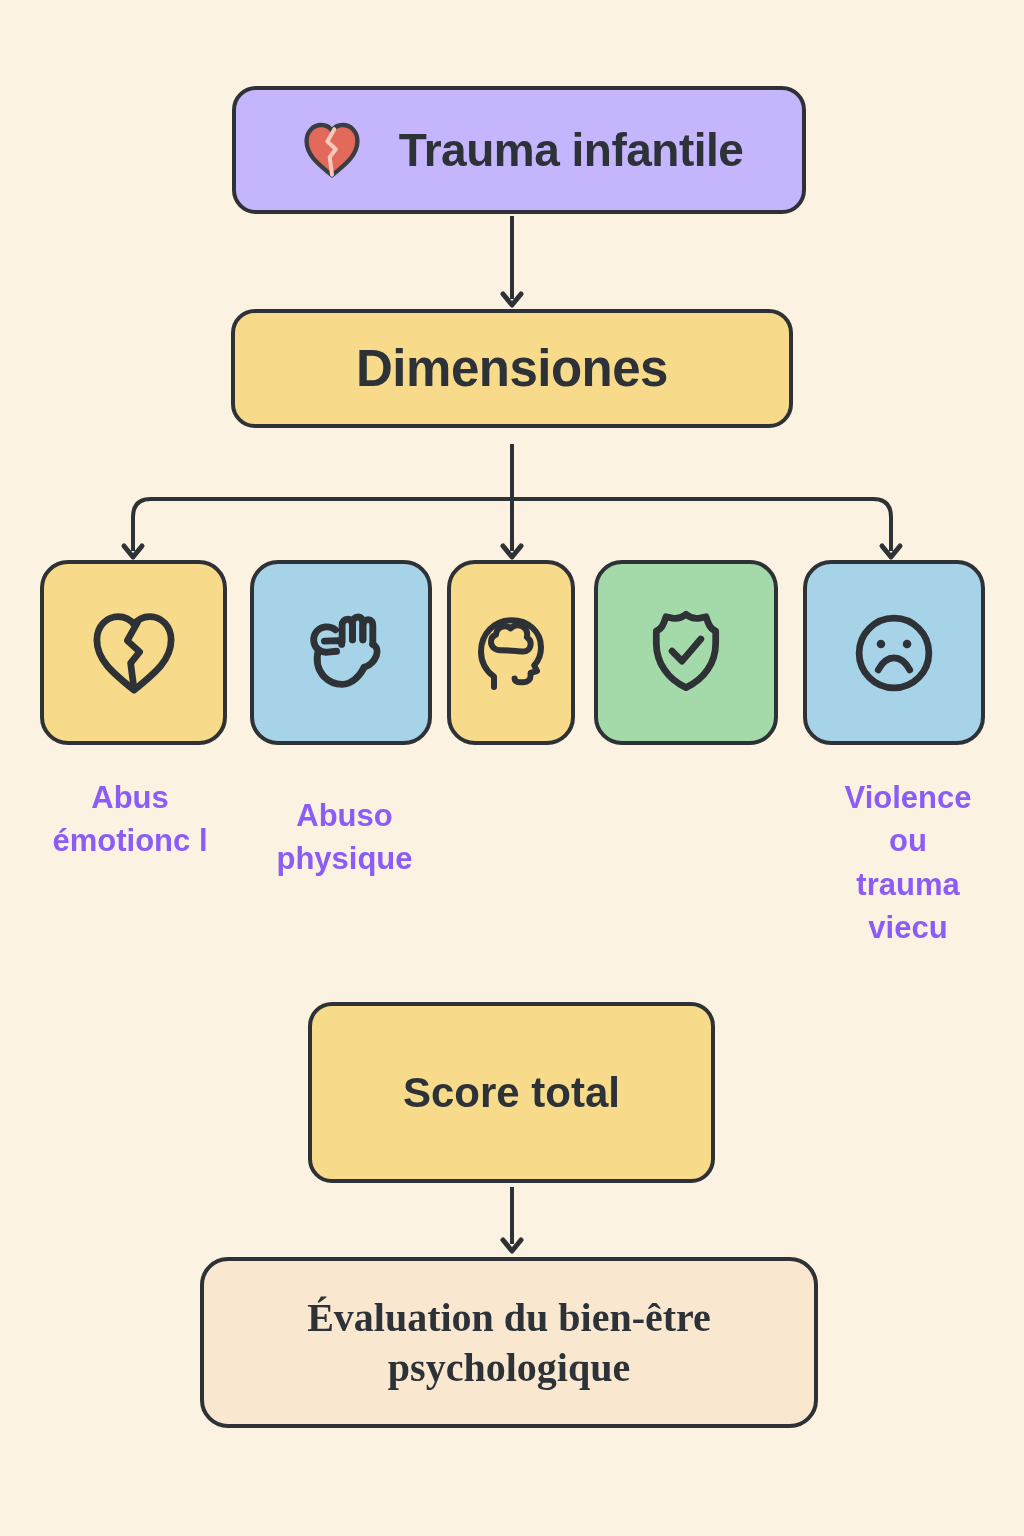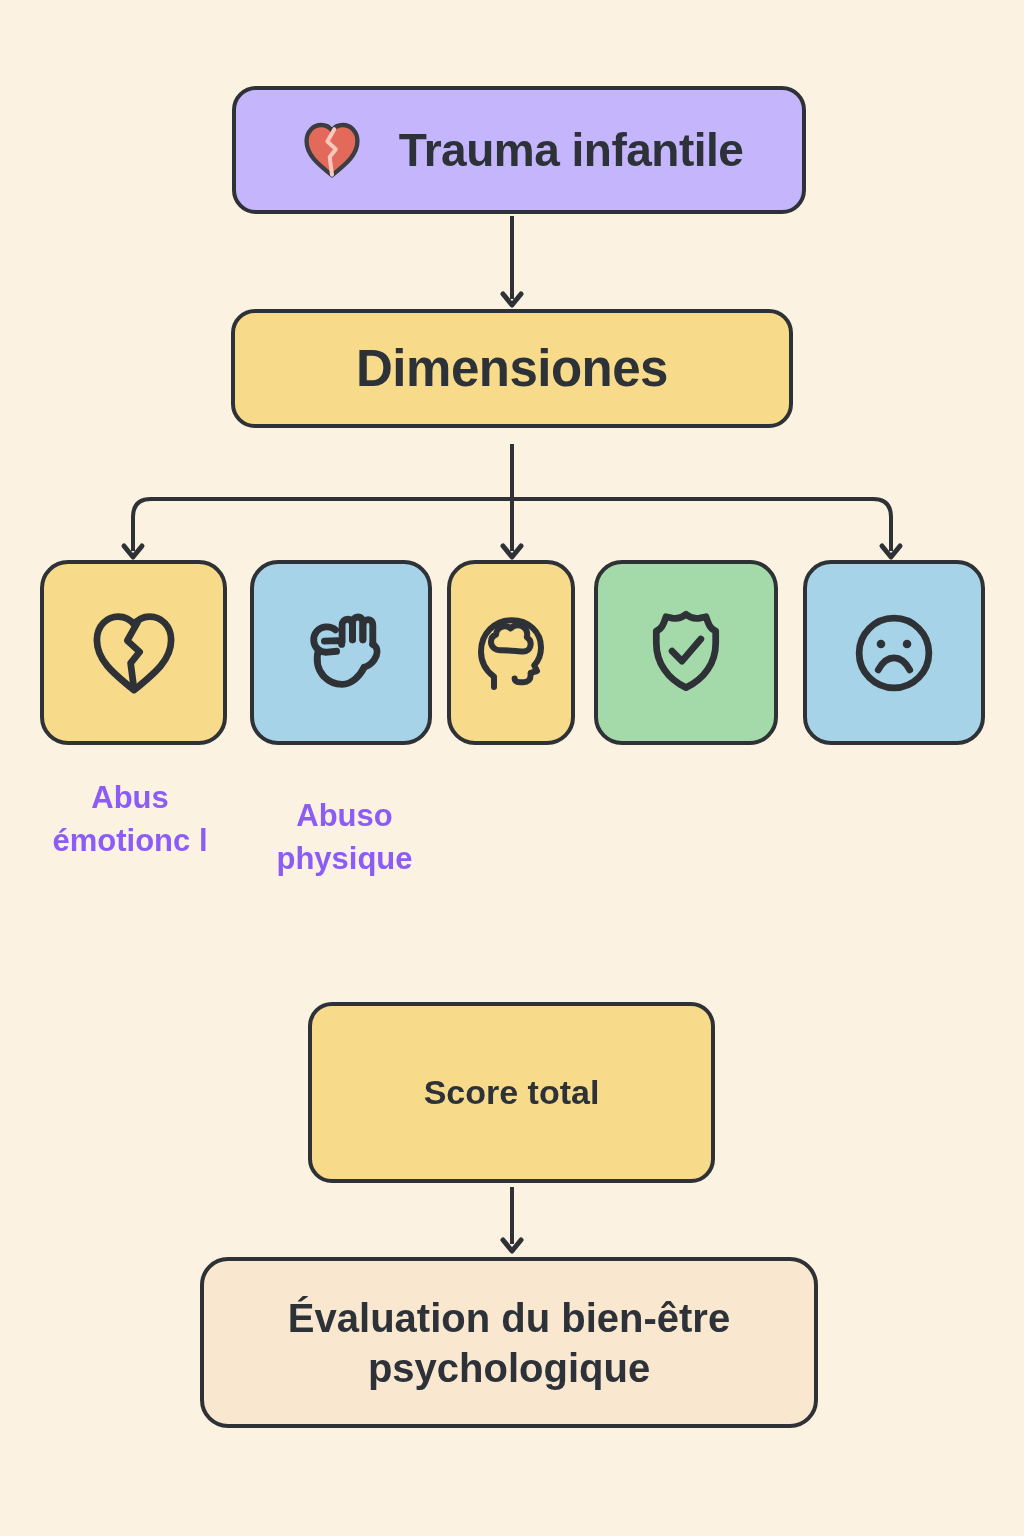--- a/index.html
+++ b/index.html
@@ -14,21 +14,21 @@
     position:absolute;box-sizing:border-box;
     border:4px solid #2e3236;
     display:flex;align-items:center;justify-content:center;
     font-weight:700;color:#2c3238;
   }
   .rounded-lg{border-radius:24px;}
   .icon-box{border-radius:28px;}
   .title-row{display:flex;align-items:center;justify-content:center;gap:30px;}
   .root-box{background:#c4b5fd;font-size:46px;letter-spacing:-0.5px;}
   .dim-box{background:#f7db8b;font-size:51px;letter-spacing:-0.5px;}
-  .score-box{background:#f7db8b;font-size:34px;flex-direction:column;line-height:1.22;text-align:left;}
+  .score-box{background:#f7db8b;font-size:42px;flex-direction:column;line-height:1.22;text-align:left;}
   .eval-box{background:#f9e7d0;font-size:40px;text-align:center;line-height:1.25;padding:0 20px;}
   .dim-label{
     position:absolute;top:776px;font-size:31px;font-weight:700;
     text-align:center;line-height:1.4;color:#8b5cf6;
   }
   .one-word-per-line{word-spacing:600px;}
   .arrows{position:absolute;left:0;top:0;pointer-events:none;}
   svg.ic{display:block;}
 </style>
 </head>
@@ -99,26 +99,27 @@
         <circle cx="24" cy="24" r="15.5"></circle>
         <circle cx="18.2" cy="20" r="1.9" fill="#2e3236" stroke="none"></circle>
         <circle cx="29.8" cy="20" r="1.9" fill="#2e3236" stroke="none"></circle>
         <path d="M17 31.5 C19 27.8 21.4 26.2 24 26.2 C26.6 26.2 29 27.8 31 31.5"></path>
       </svg>
     </span>
   </div>
 
   <div class="dim-label" style="left:30px;width:200px;">Abus émotionc l</div>
   <div class="dim-label" style="left:237px;width:215px;margin-top:18px;">Abuso physique</div>
+  <div class="dim-label one-word-per-line" style="left:828px;width:160px;">Violence ou trauma viecu</div>
 
   <div class="node rounded-lg score-box" style="left:308px;top:1002px;width:407px;height:181px;">
     <div>Score total</div>
   </div>
 
-  <div class="node eval-box" style="left:200px;top:1257px;width:618px;height:171px;border-radius:28px;">
+  <div class="node eval-box" style="left:200px;top:1257px;width:618px;height:171px;border-radius:28px;font-family:Liberation Serif, serif;">
     <span>Évaluation du bien-être psychologique</span>
   </div>
 
   <svg class="arrows" width="1024" height="1536" viewBox="0 0 1024 1536">
     <g fill="none" stroke="#2e3236" stroke-width="4">
 
       <path d="M512 216 L512 299"></path>
 
       <path d="M512 444 L512 551"></path>
 

